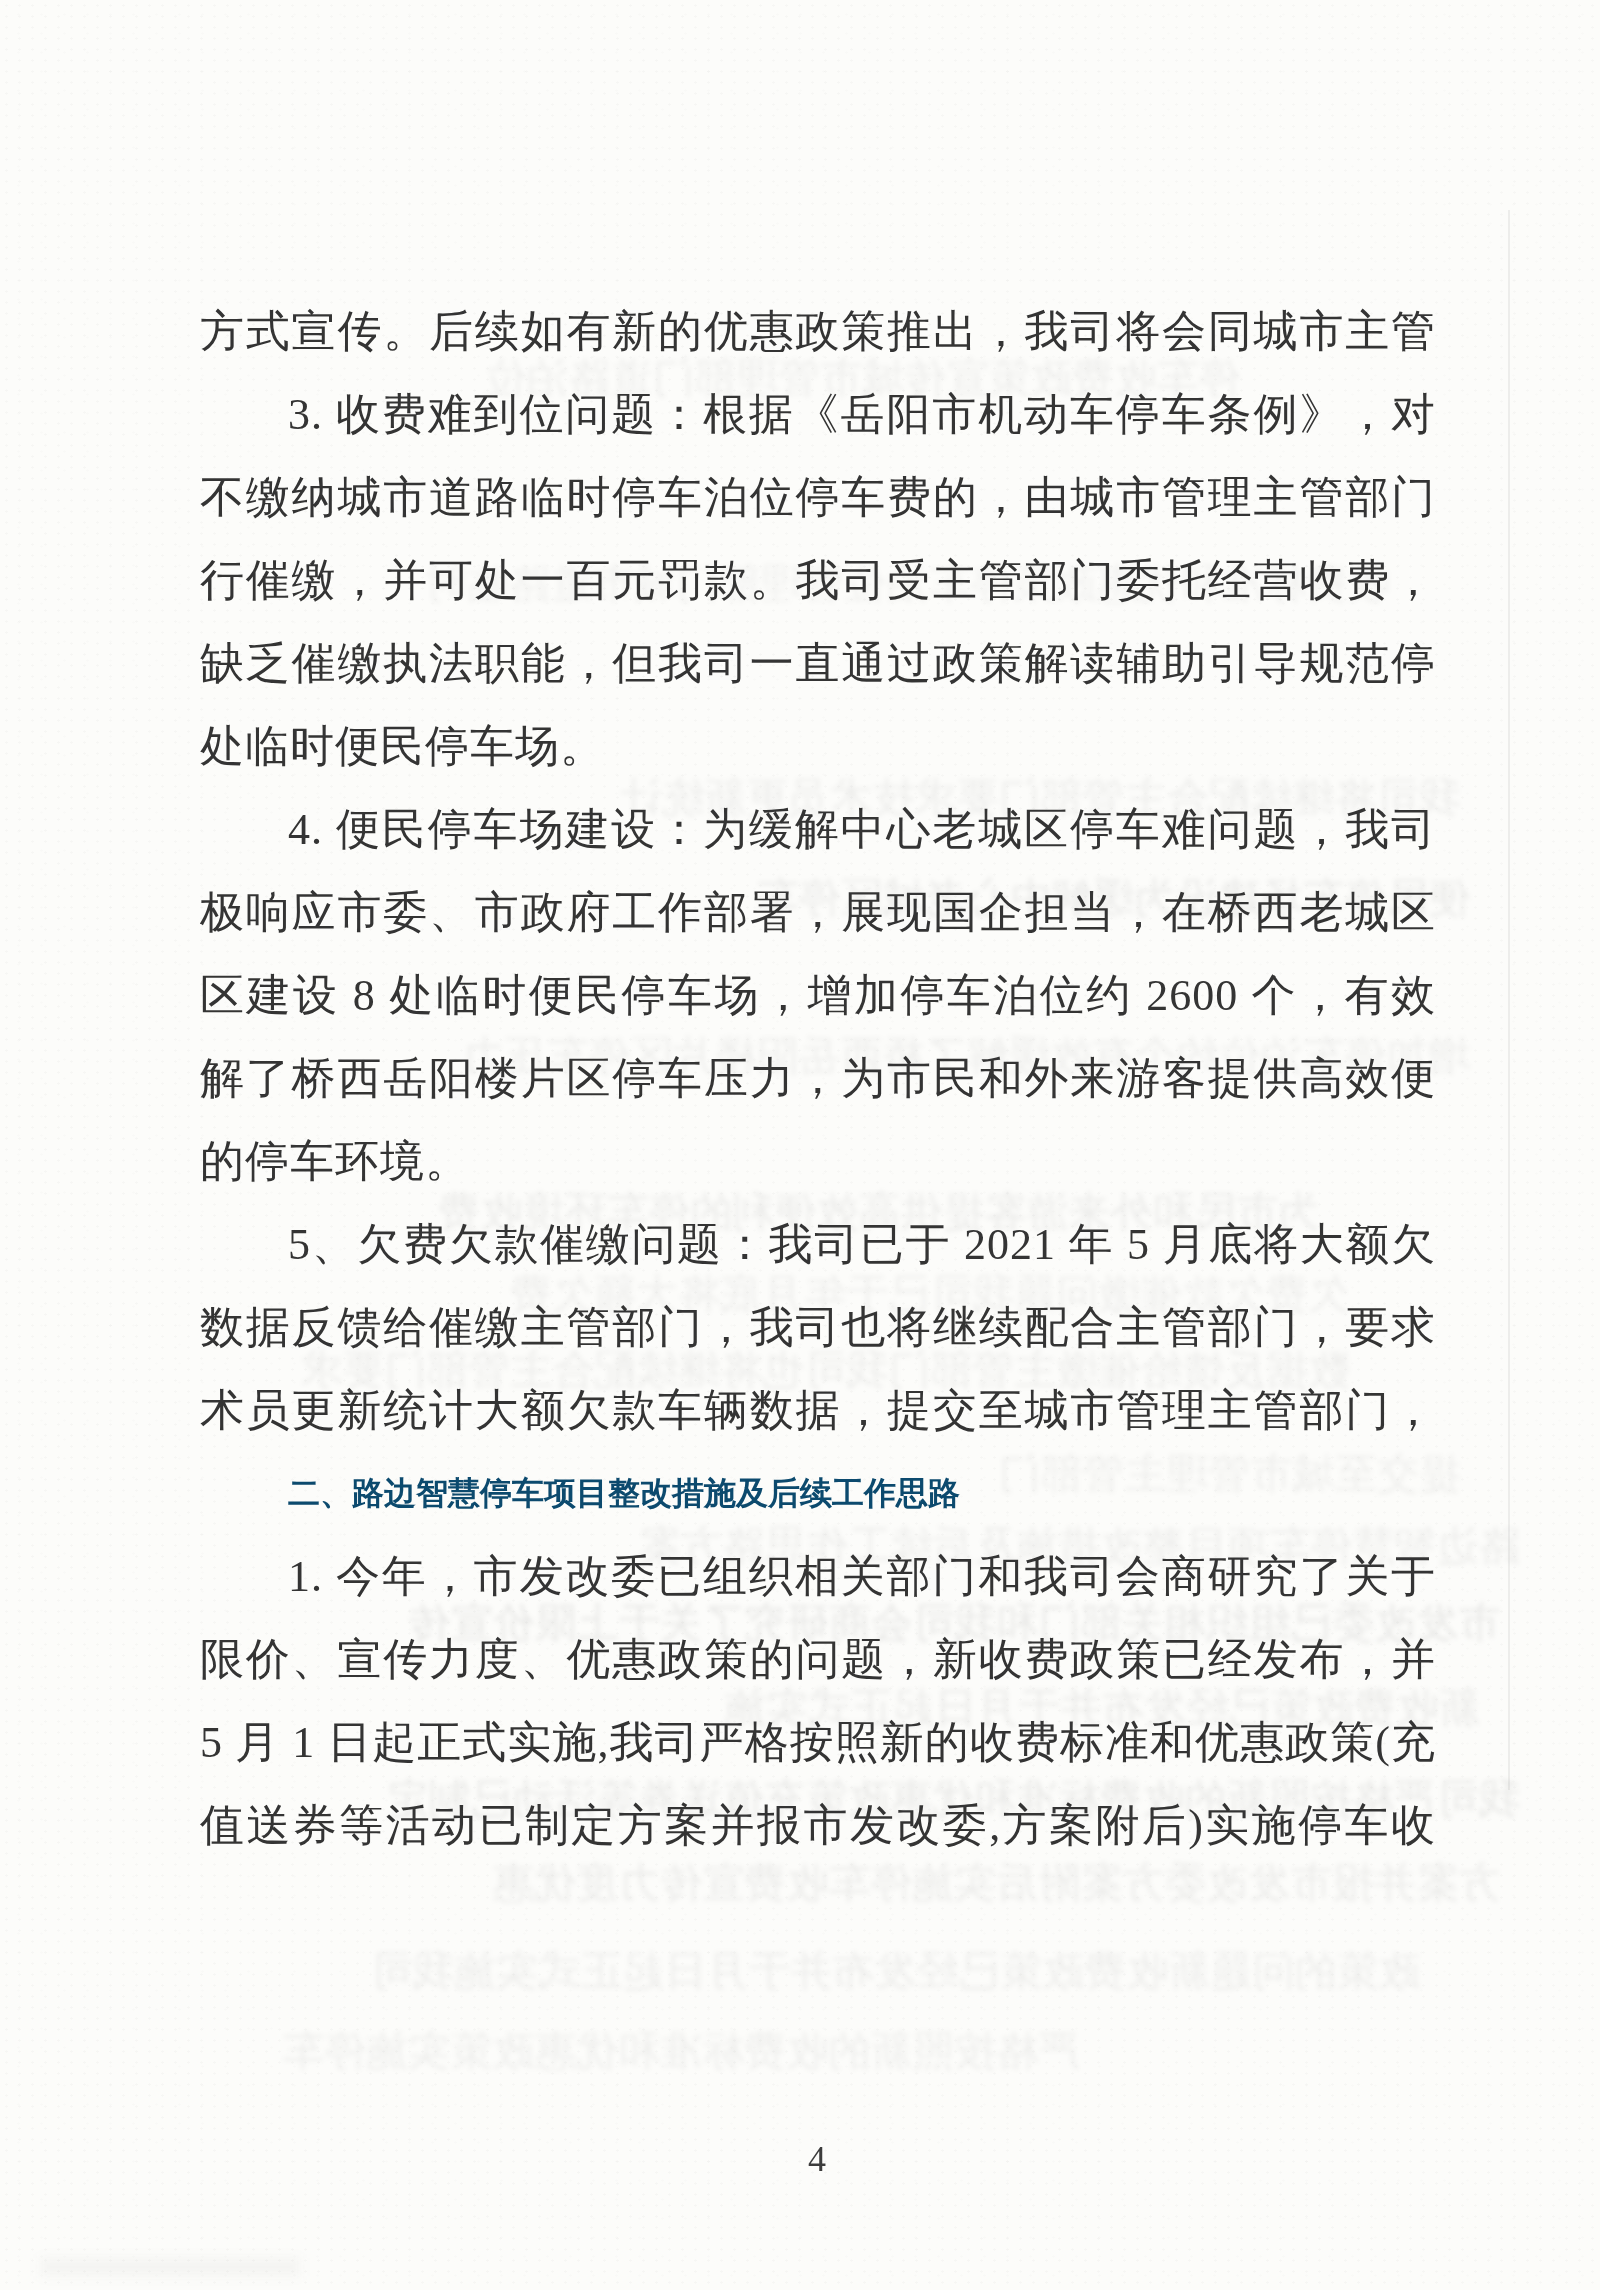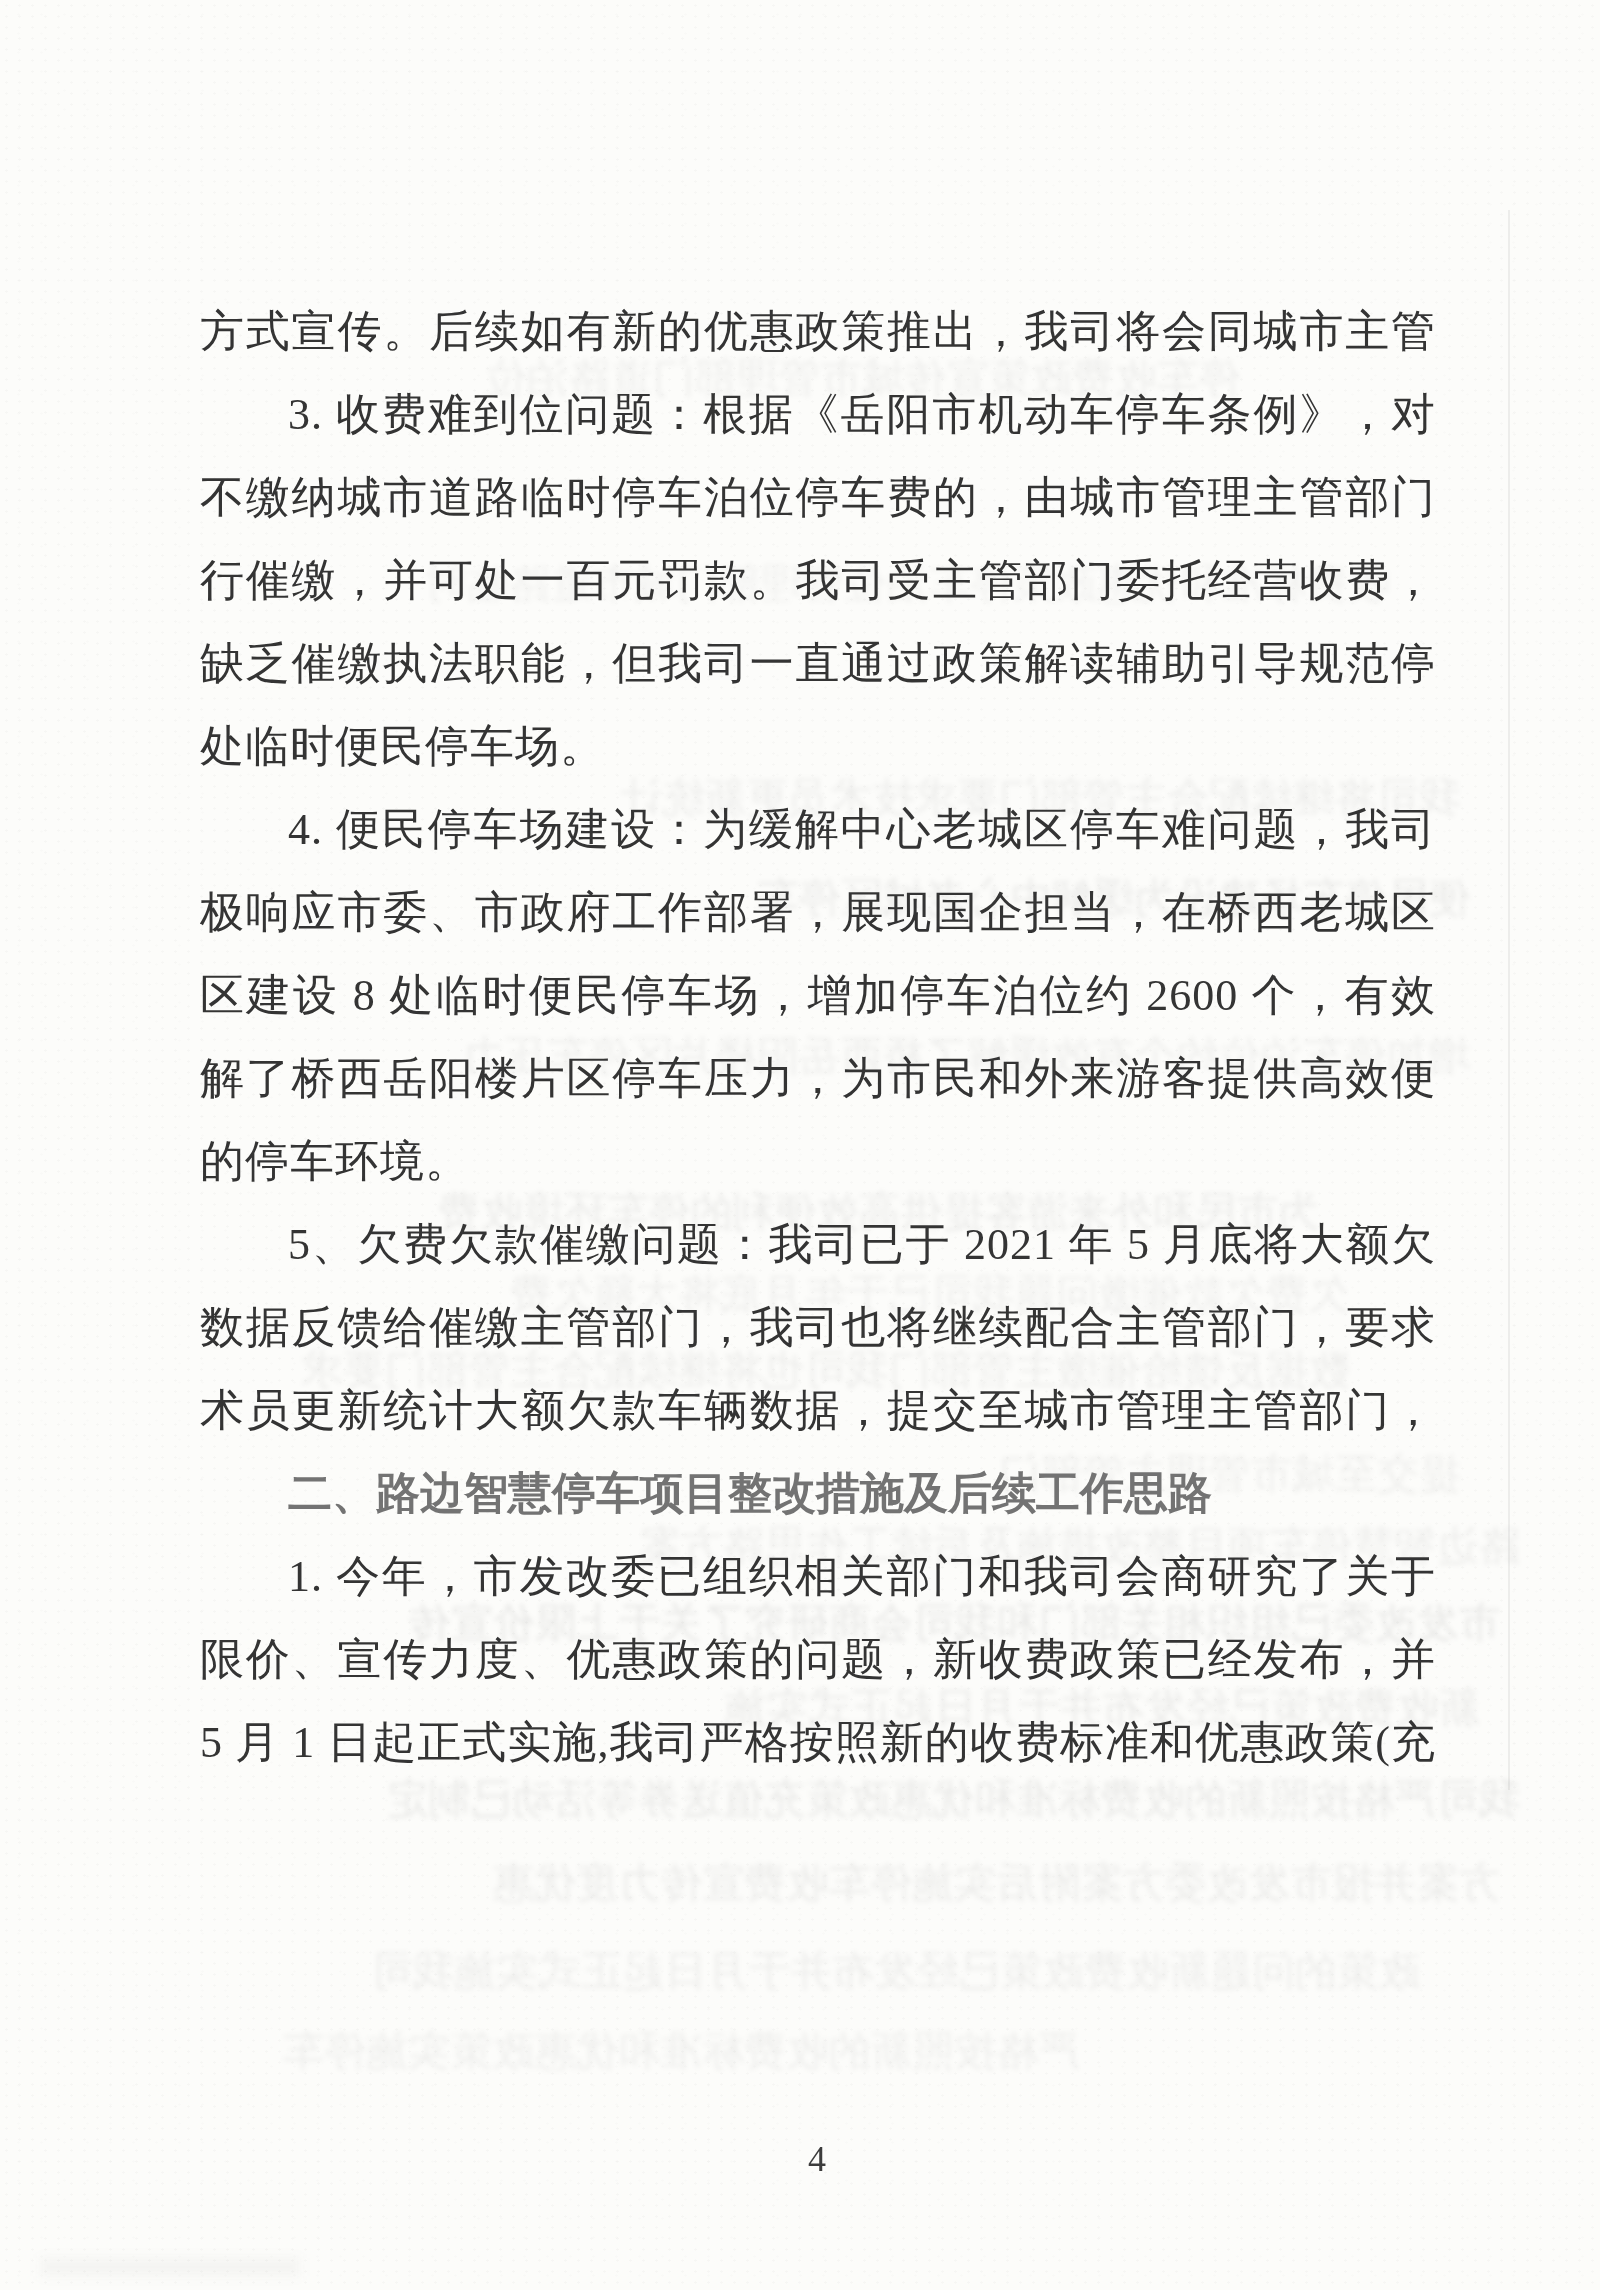--- a/index.html
+++ b/index.html
@@ -37,25 +37,25 @@
     text-align:justify;
   }
   .line.full{
     text-align:justify;
     text-align-last:justify;
     white-space:normal;
     overflow:hidden;
   }
   .line.indent{ text-indent:88px; }
   .line.heading{
-    font-family:Liberation Serif, serif;
+    font-family:Liberation Sans, sans-serif;
     font-weight:bold;
-    font-size:44px;
+    font-size:32px;
     letter-spacing:0;
-    color:#737373;
+    color:#0c4a6e;
   }
   
   .ghost-layer{position:absolute;inset:0;pointer-events:none;}
   .ghost{
     position:absolute;
     height:52px;
     line-height:52px;
     font-size:42px;
     color:#7d7d7d;
     white-space:nowrap;
@@ -125,19 +125,20 @@
       <div class="line full">区建设 8 处临时便民停车场，增加停车泊位约 2600 个，有效缓</div>
       <div class="line full">解了桥西岳阳楼片区停车压力，为市民和外来游客提供高效便利</div>
       <div class="line">的停车环境。</div>
       <div class="line full indent">5、欠费欠款催缴问题：我司已于 2021 年 5 月底将大额欠费</div>
       <div class="line full">数据反馈给催缴主管部门，我司也将继续配合主管部门，要求技</div>
       <div class="line full">术员更新统计大额欠款车辆数据，提交至城市管理主管部门，以</div>
       <div class="line indent heading">二、路边智慧停车项目整改措施及后续工作思路</div>
       <div class="line full indent">1. 今年，市发改委已组织相关部门和我司会商研究了关于上</div>
       <div class="line full">限价、宣传力度、优惠政策的问题，新收费政策已经发布，并于</div>
       <div class="line full">5 月 1 日起正式实施,我司严格按照新的收费标准和优惠政策(充</div>
+      <div class="line full">值送券等活动已制定方案并报市发改委,方案附后)实施停车收</div>
     </div>
 
   <div class="page-number">4</div>
 
   <div class="edge-smudge"></div>
 
 </div>
 
 </body></html>

